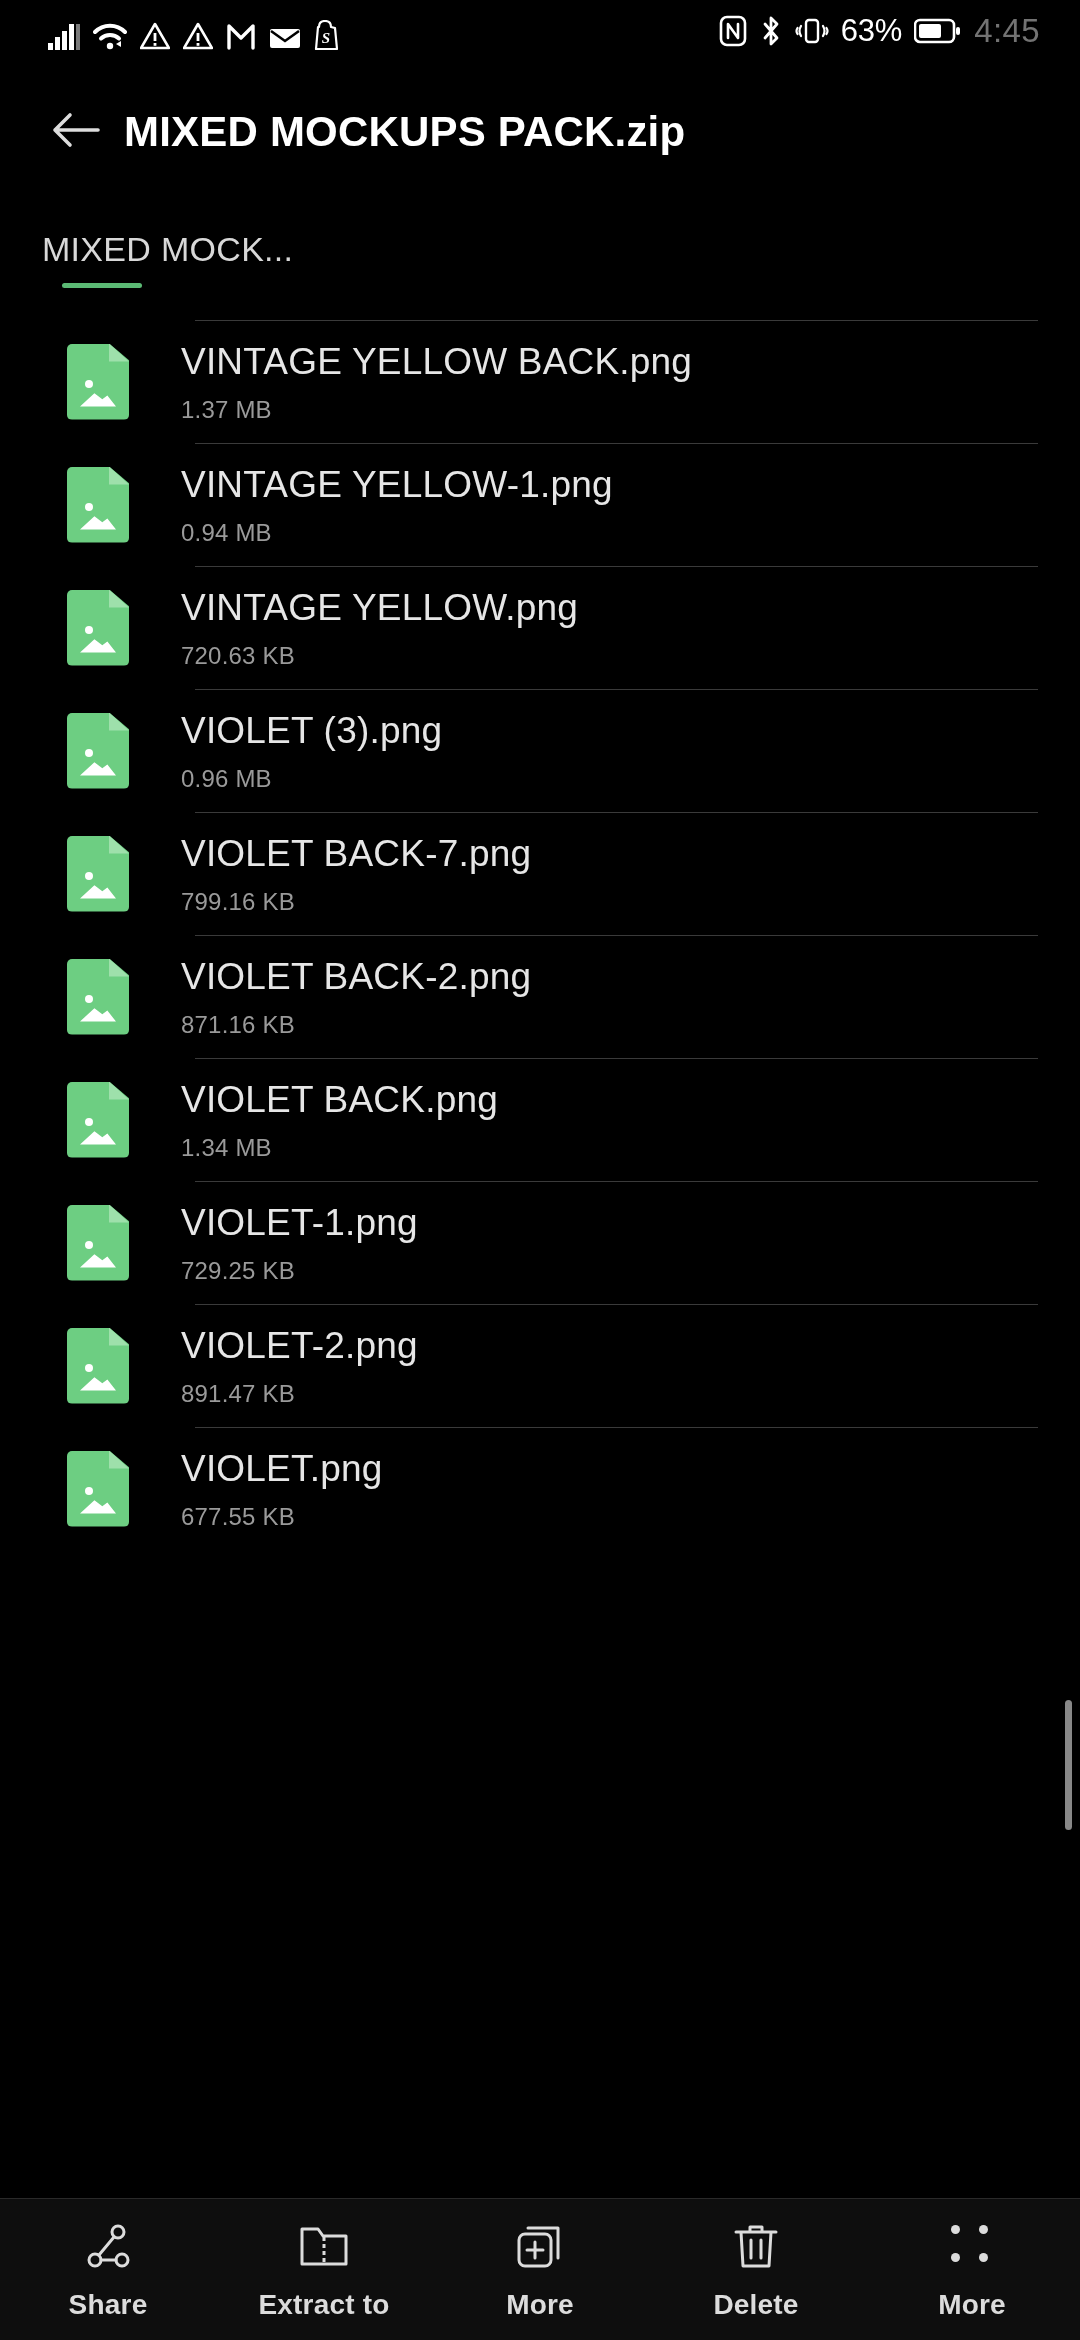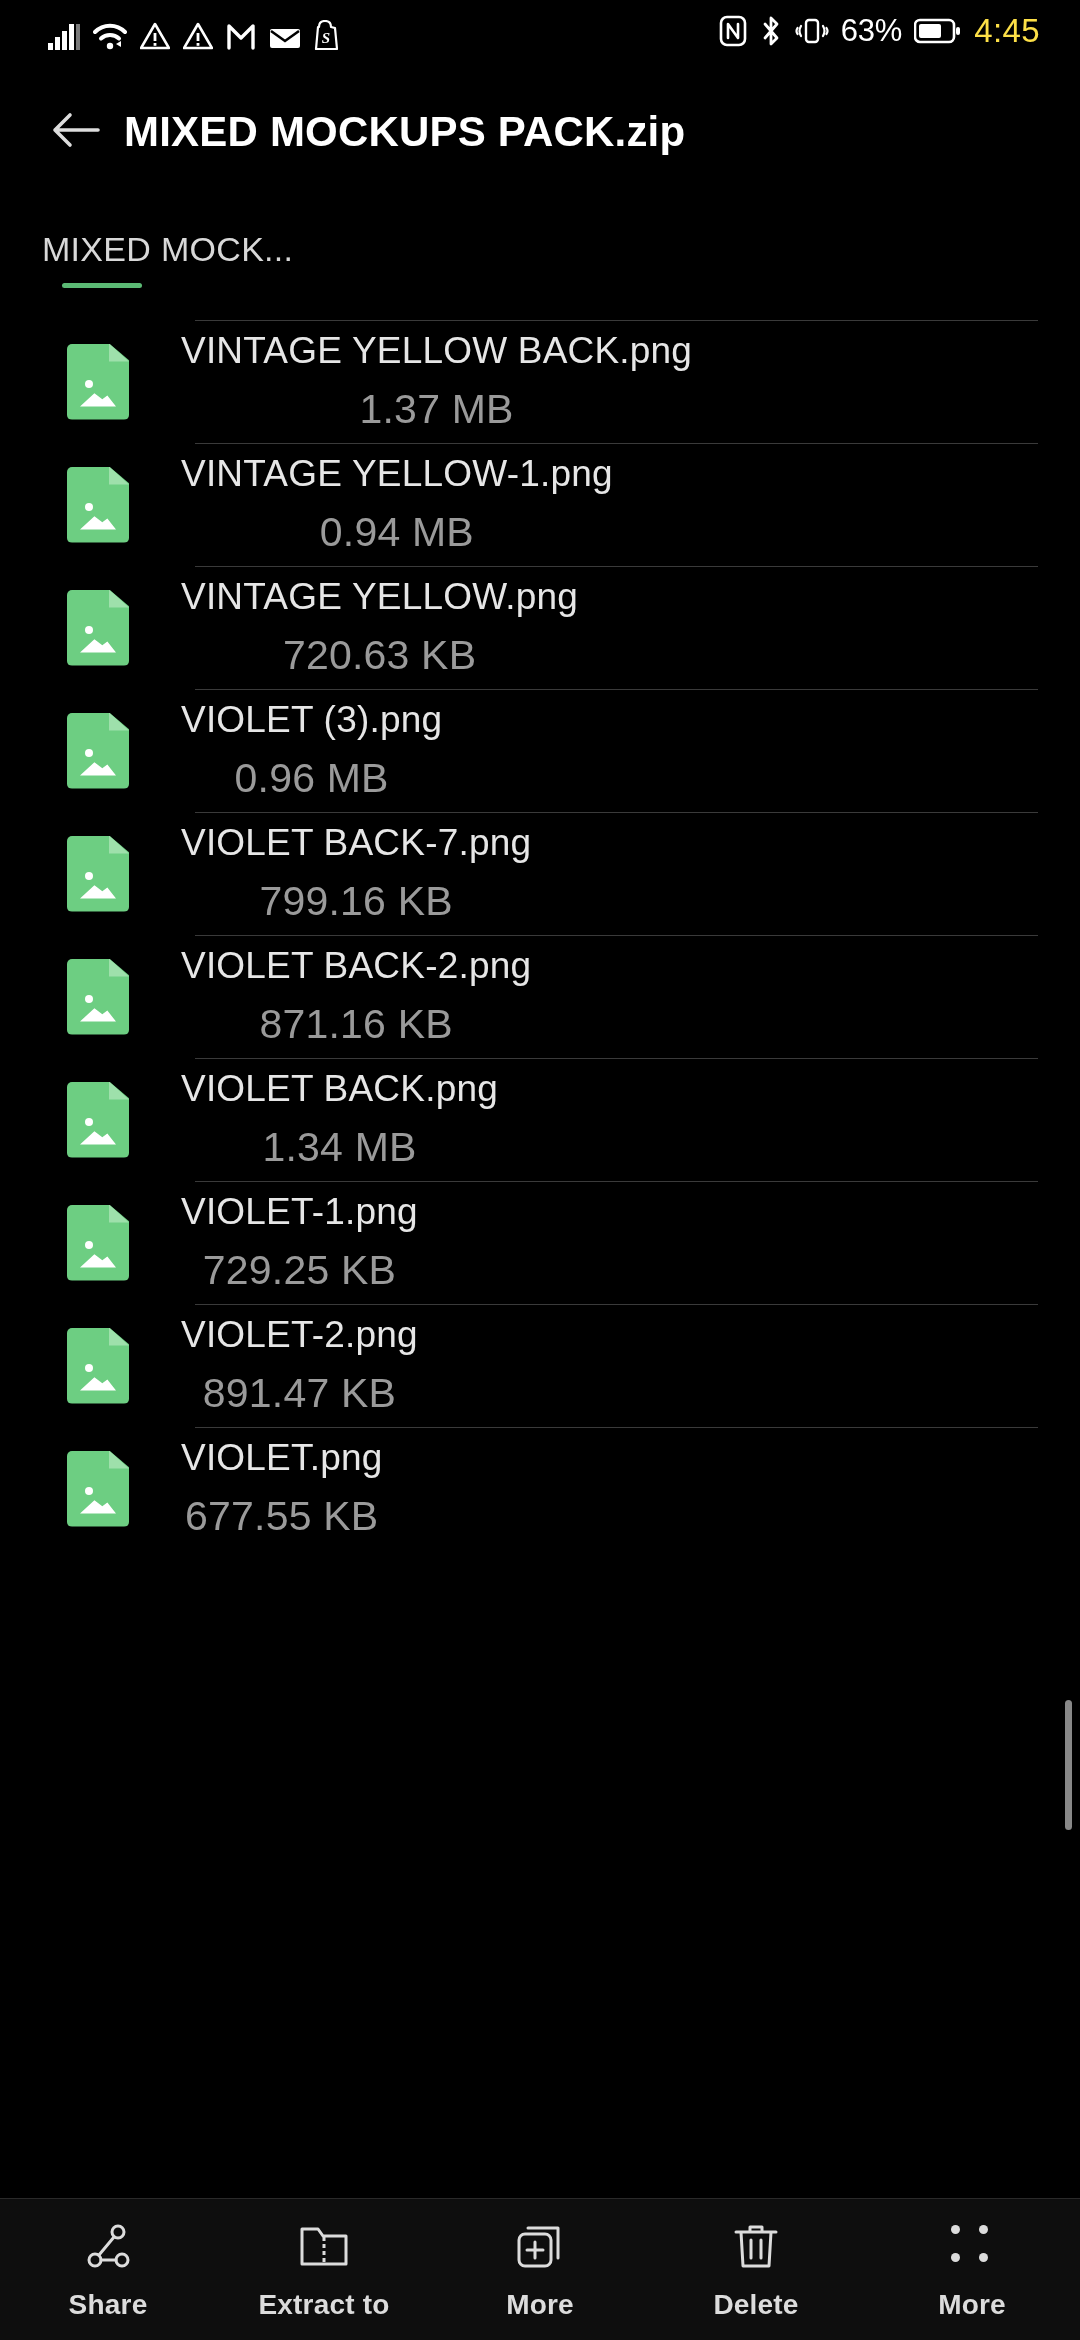--- a/index.html
+++ b/index.html
@@ -12,21 +12,21 @@
   #screen { position: relative; width: 1080px; height: 2340px; background:#000; }
 
   
   .statusbar {
     position: absolute; top: 0; left: 0; width: 1080px; height: 62px;
     display: flex; align-items: center; color: #ffffff;
   }
   .sb-left { display: flex; align-items: flex-end; gap: 13px; margin-left: 48px; height: 38px; }
   .sb-right { display: flex; align-items: center; gap: 12px; margin-left: auto; margin-right: 40px; padding-left: 45px; }
   .sb-icon { display: flex; align-items: center; justify-content: center; }
-  .sb-clock { font-size: 33px; font-weight: 400; letter-spacing: .4px; color:#fde047; margin-left: 2px;}
+  .sb-clock { font-size: 33px; font-weight: 400; letter-spacing: .4px; color:#737373; margin-left: 2px;}
   .sb-batt-text { font-size: 31px; font-weight: 400; color: #fff; letter-spacing: -.2px;}
 
   
   .appbar {
     position: absolute; top: 62px; left: 0; width: 1080px; height: 140px;
     display: flex; align-items: center;
   }
   .back-btn {
     width: 96px; height: 96px; margin-left: 28px;
     display: flex; align-items: center; justify-content: center;
@@ -47,21 +47,21 @@
   .crumb-underline {
     height: 5px; background: #5bb974; border-radius: 3px;
     width: 80px; margin-left: 20px;
   }
 
   
   .list {
     position: absolute; top: 320px; left: 0; width: 1080px; height: 1862px;
     overflow: hidden;
   }
-  .row { position: relative; height: 123px; width: 1080px; text-align: center; }
+  .row { position: relative; height: 123px; width: 1080px; }
   .row-inner { display: flex; align-items: center; height: 123px; }
   .divider {
     position: absolute; top: 0; left: 195px; right: 42px;
     height: 1px; background: #3a3a3a;
   }
   .file-icon {
     margin-left: 67px; width: 62px; height: 76px; position: relative; flex: none;
   }
   .file-icon .sheet {
     position: absolute; inset: 0;
@@ -85,21 +85,21 @@
     position: absolute; left: 2px; bottom: 0; width: 36px; height: 17px;
     background: #ffffff;
     clip-path: polygon(0 100%, 40% 22%, 62% 58%, 76% 36%, 100% 100%);
   }
   .file-meta { margin-left: 52px; display: flex; flex-direction: column; justify-content: center; }
   .file-name {
     font-size: 37px; color: #e6e6e6; letter-spacing: .2px; line-height: 1.28;
     white-space: nowrap;
   }
   .file-size {
-    font-size: 41px; color: #9a9a9a; letter-spacing: .2px; line-height: 1.3;
+    font-size: 24px; color: #9a9a9a; letter-spacing: .2px; line-height: 1.3;
     margin-top: 8px;
   }
 
   
   .scroll-thumb {
     position: absolute; right: 8px; top: 1700px;
     width: 7px; height: 130px; background: #888888; border-radius: 4px;
   }
 
   

